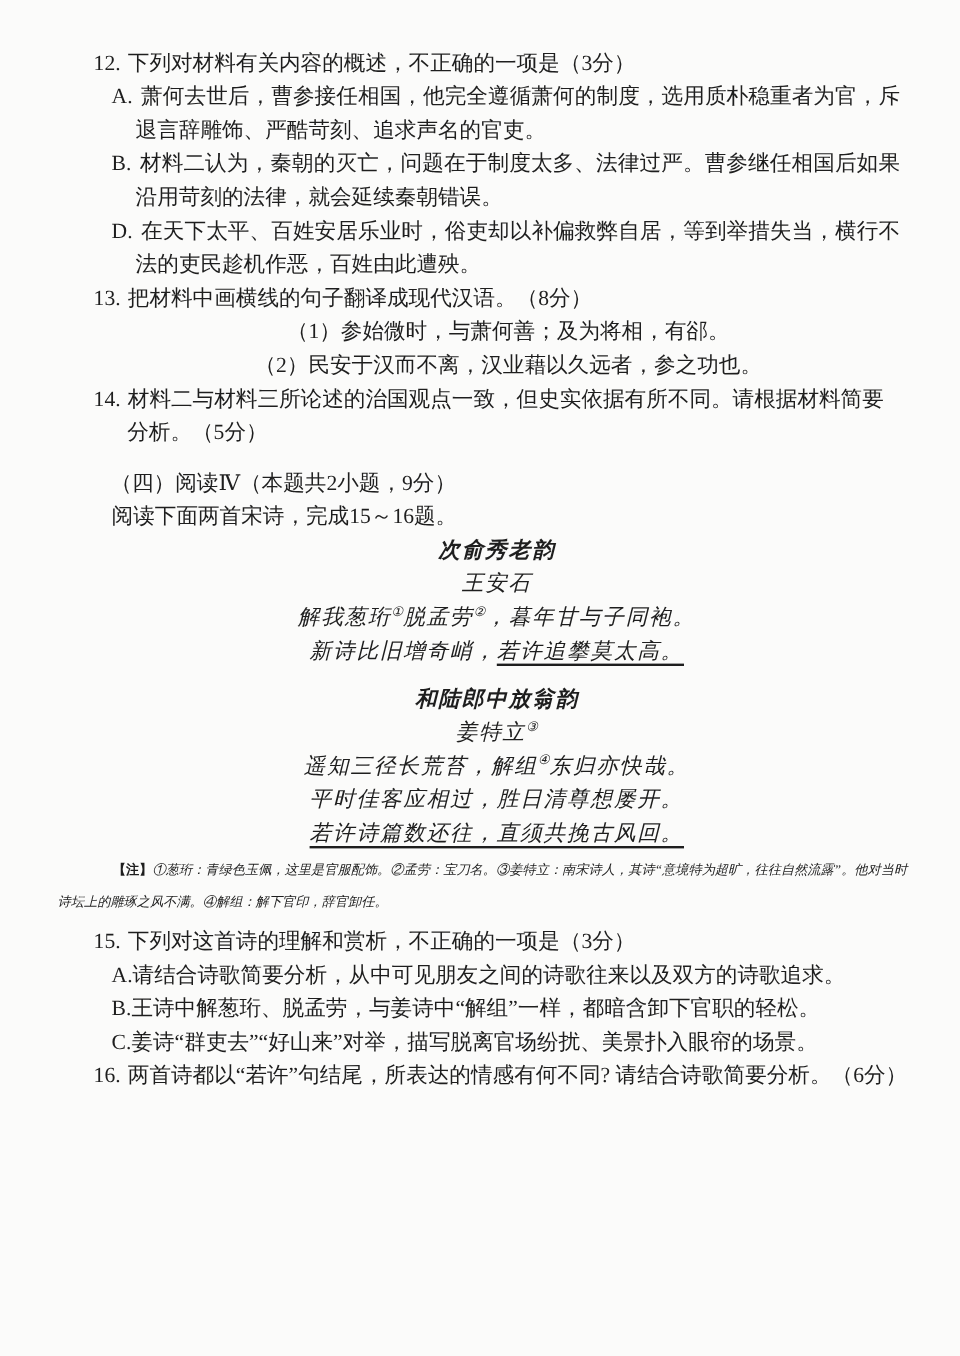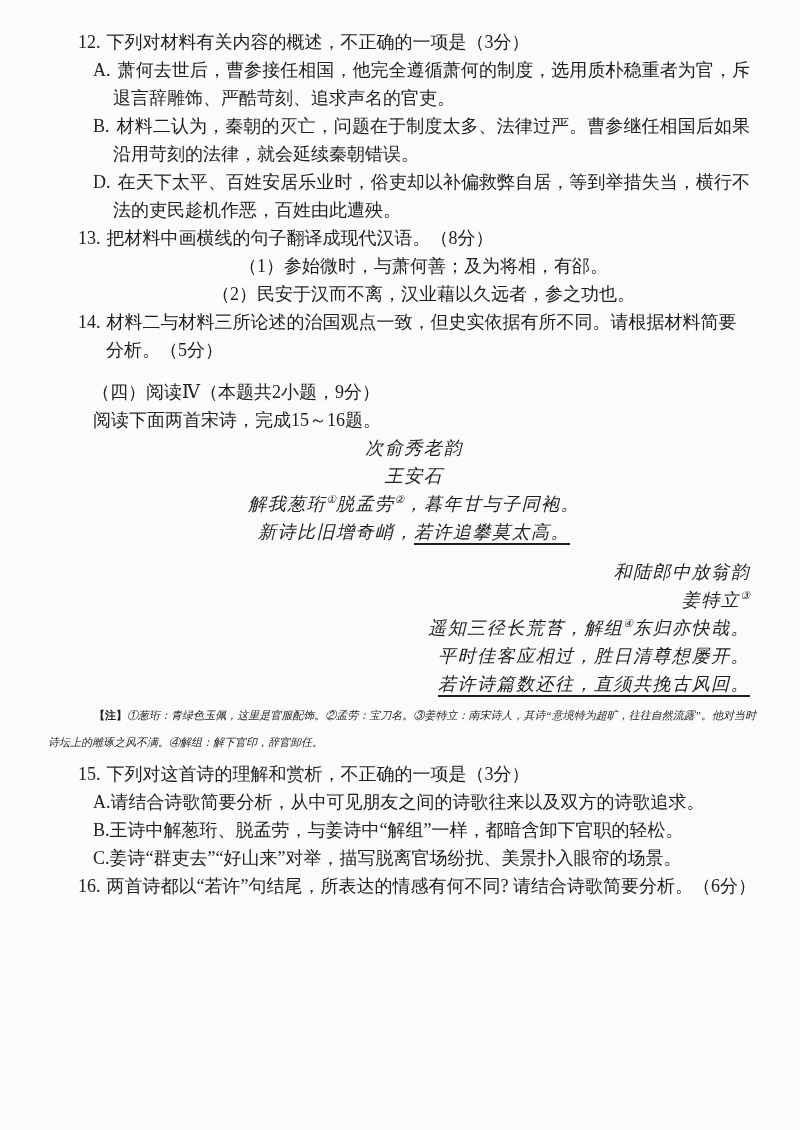--- a/index.html
+++ b/index.html
@@ -4,42 +4,42 @@
 <style>
   * { margin:0; padding:0; box-sizing:border-box; }
   html, body { width:800px; height:1130px; }
   body {
     background:#fbfbfa;
     color:#1e1e1e;
     font-family:"Liberation Serif","DejaVu Serif",serif;
   }
   .page {
     width:800px; height:909px;
-    padding:28px 50px 0 78px;
+    padding:38px 50px 0 78px;
     font-size:18px;
     line-height:28px;
     overflow:hidden;
   }
   p { margin:0; }
   .stem { padding-left:28px; text-indent:-28px; }
   .qnum { margin-right:6px; }
   .nowrap { white-space:nowrap; }
   .option {
     margin-left:15px;
     padding-left:20px;
     text-indent:-20px;
     text-align:justify;
   }
   .opt-label.sp { margin-right:7px; }
   .subitem { margin-left:19px;text-align:center; }
   .section-heading { margin-left:14px; margin-top:14px; }
   .intro { margin-left:15px; }
   .poem { font-style:italic; text-align:center; letter-spacing:1.5px; }
-  .poem-title { font-weight:normal; }
-  .poem-2 { margin-top:12px;text-align:right; }
+  .poem-title { font-weight:bold; }
+  .poem-2 { margin-top:12px; }
   .poem-line, .poem-author { line-height:28px; }
   sup { font-size:11px; line-height:0; letter-spacing:0; }
   .ul {
     text-decoration:underline;
     text-underline-offset:5px;
     text-decoration-thickness:1.5px;
   }
   .note {
     font-style:italic;
     font-size:11px;

